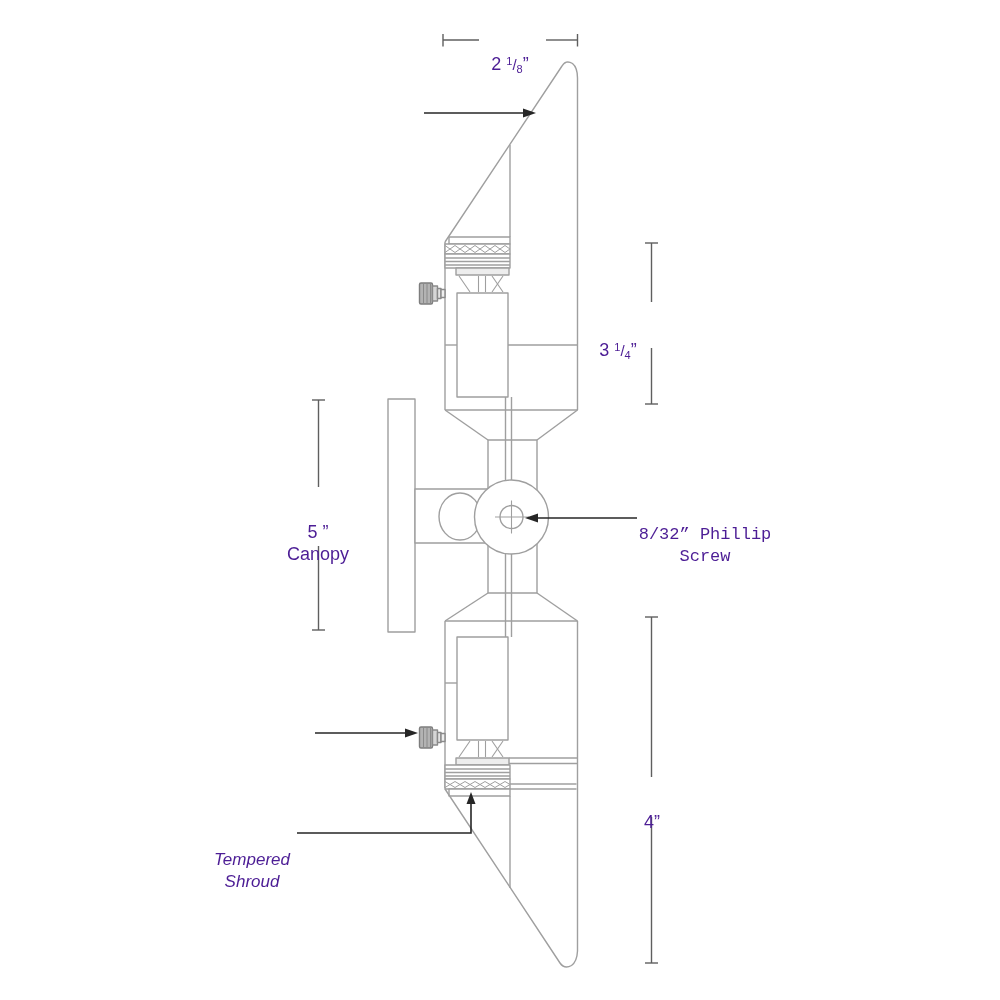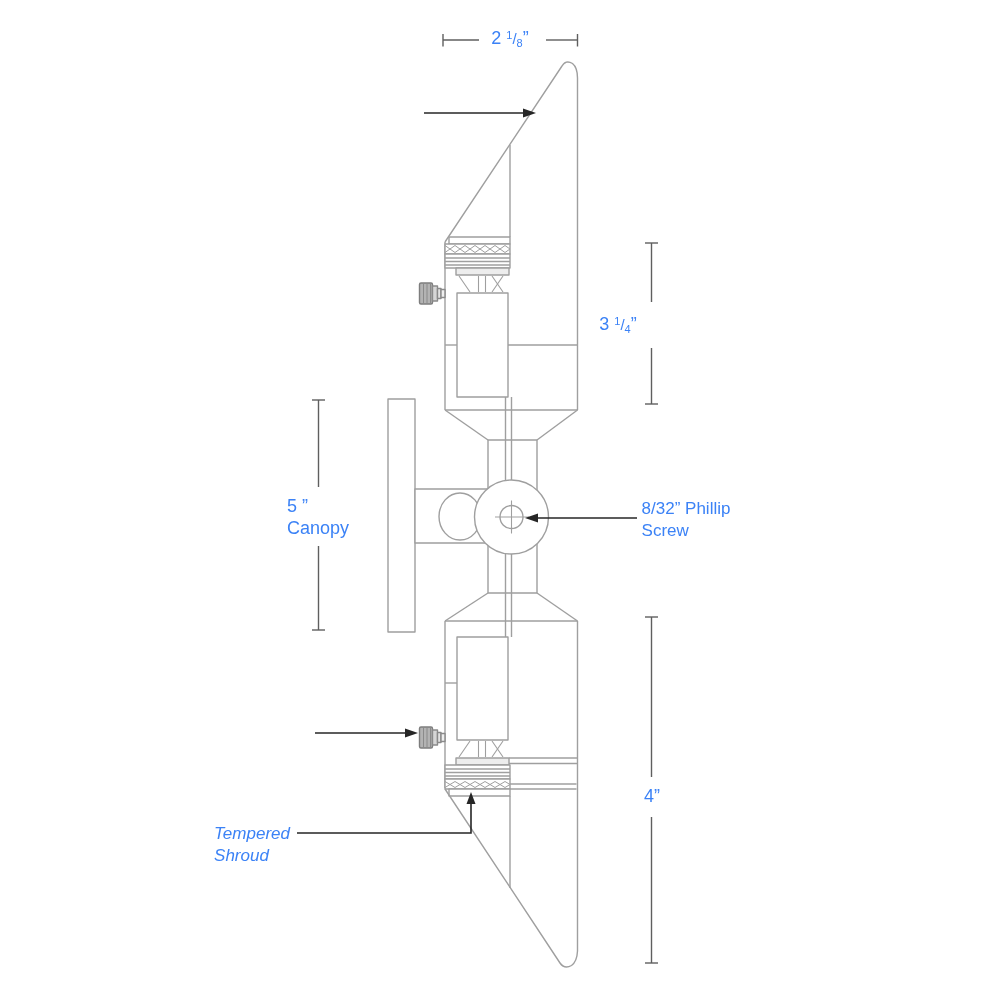--- a/index.html
+++ b/index.html
@@ -1,20 +1,20 @@
 <!DOCTYPE html>
 <html><head>
 <meta charset="utf-8">
 <style>
   html,body{margin:0;padding:0;background:#ffffff;}
   #stage{position:relative;width:1000px;height:1000px;background:#ffffff;overflow:hidden;
          font-family:"Liberation Sans", sans-serif;color:#3d3d3d;}
   #drawing{position:absolute;left:0;top:0;width:1000px;height:1000px;}
-  .txt{position:absolute;transform:translate(-50%,-50%);text-align:left;
-       font-size:17px;line-height:21.5px;color:#3b82f6;white-space:nowrap;}
+  .txt{position:absolute;transform:translate(-50%,-50%);text-align:center;
+       font-size:17px;line-height:21.5px;color:#4c1d95;white-space:nowrap;margin-top:26px;}
   .dim{font-size:18px;}
   .dim sup{font-size:11px;vertical-align:5px;letter-spacing:0;}
   .dim sub{font-size:11px;vertical-align:-3px;}
   .dim .slash{font-size:15px;}
 </style>
 </head>
 <body>
 
 <div id="stage">
 
@@ -174,21 +174,21 @@
   <div class="txt dim" style="left:510px;top:40px;"><span>2 </span><sup>1</sup><span class="slash">/</span><sub>8</sub><span>”</span></div>
 
 
   <div class="txt dim" style="left:618px;top:326px;"><span>3 </span><sup>1</sup><span class="slash">/</span><sub>4</sub><span>”</span></div>
 
   <div class="txt dim" style="left:318px;top:517px;">
     <div>5 ”</div>
     <div>Canopy</div>
   </div>
 
-  <div class="txt" style="left:686px;top:519px;">
+  <div class="txt" style="left:705px;top:519px;font-family:Liberation Mono, monospace;">
     <div>8/32” Phillip</div>
     <div>Screw</div>
   </div>
 
 
   <div class="txt" style="left:252px;top:844px;font-style:italic;">
     <div>Tempered</div>
     <div>Shroud</div>
   </div>
 

